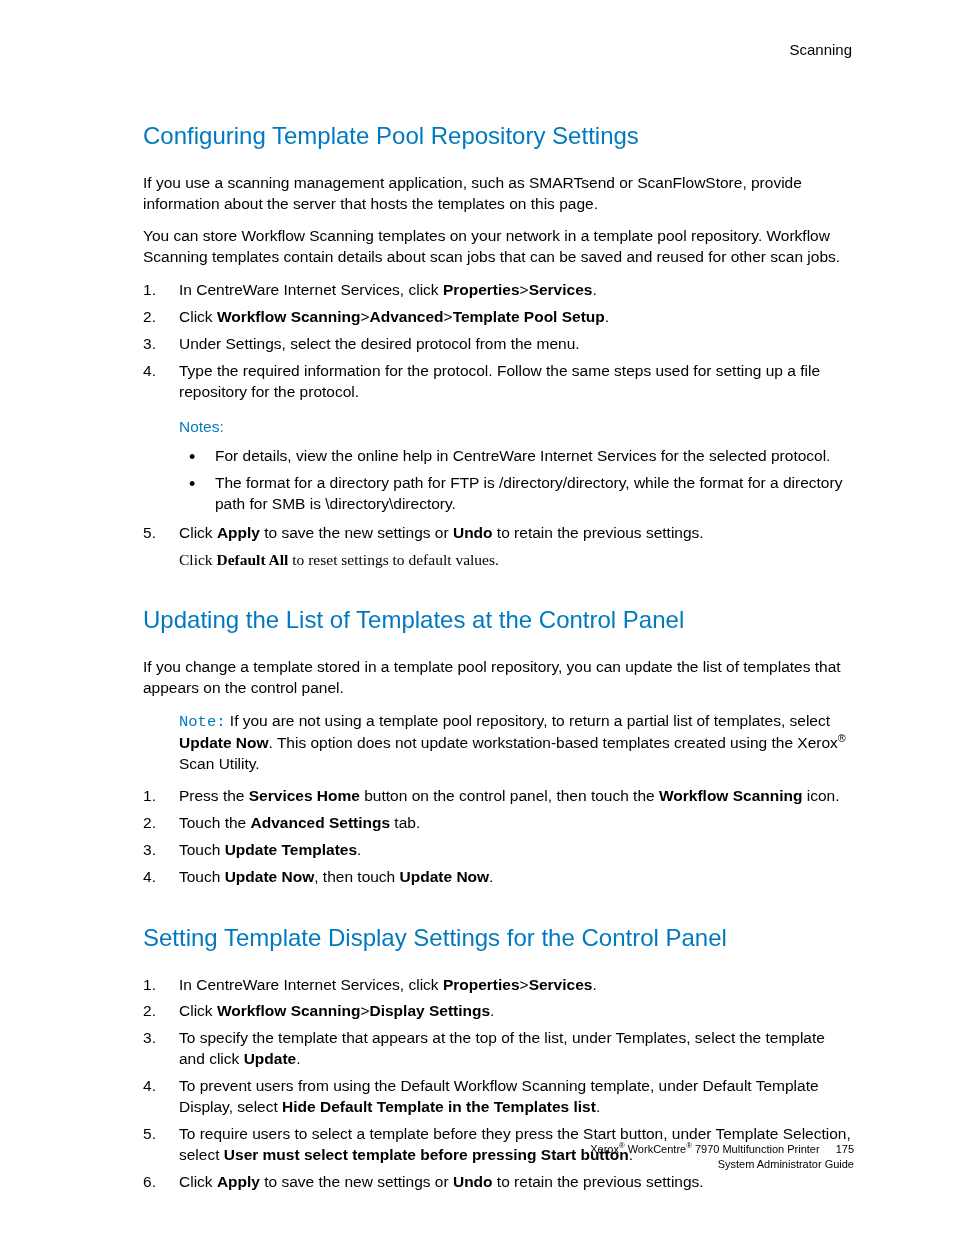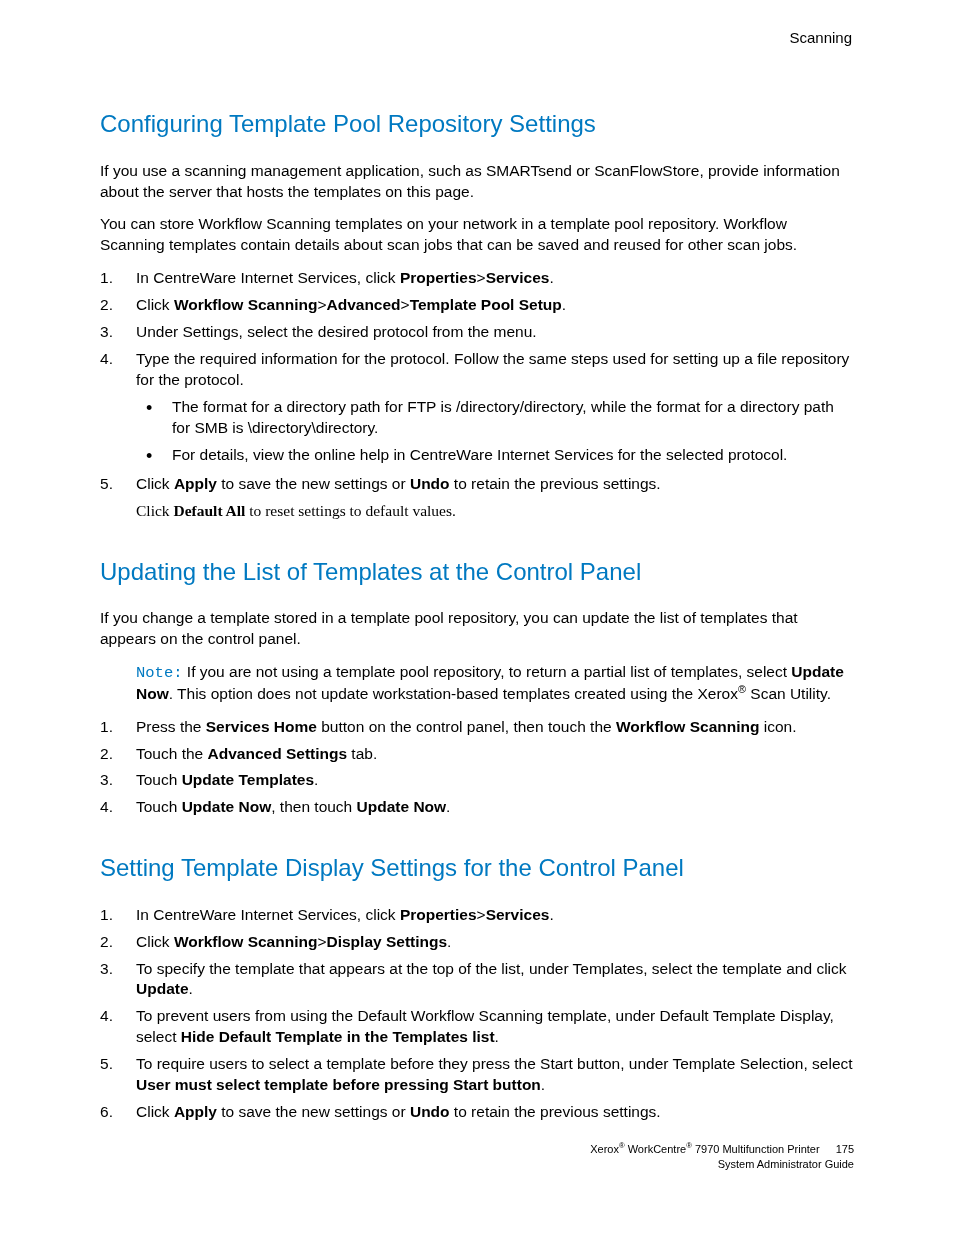--- a/index.html
+++ b/index.html
@@ -7,21 +7,22 @@
       width: 954px;
       height: 1235px;
       background: #fff;
       font-family: Arial, Helvetica, sans-serif;
       font-size: 15.5px;
       line-height: 1.35;
       color: #000;
       position: relative;
     }
     .page {
-      padding: 28px 100px 0 100px;
+      padding: 40px 100px 0 100px;
+      margin-left: 43px;
     }
     .top-right {
       text-align: right;
       font-size: 15px;
       padding-right: 2px;
       margin-bottom: 60px;
     }
     h2 {
       color: #0079c1;
       font-weight: 400;
@@ -108,23 +109,24 @@
     <li>
       <span>In CentreWare Internet Services, click </span><b>Properties</b><span>&gt;</span><b>Services</b><span>.</span>
     </li>
     <li>
       <span>Click </span><b>Workflow Scanning</b><span>&gt;</span><b>Advanced</b><span>&gt;</span><b>Template Pool Setup</b><span>.</span>
     </li>
     <li>Under Settings, select the desired protocol from the menu.</li>
     <li>Type the required information for the protocol. Follow the same steps used for setting up a file repository for the protocol.</li>
   </ol>
 
+  <div class="notes-label">Notes:</div>
   <ul class="notes">
+    <li>For details, view the online help in CentreWare Internet Services for the selected protocol.</li>
     <li>The format for a directory path for FTP is /directory/directory, while the format for a directory path for SMB is \directory\directory.</li>
-    <li>For details, view the online help in CentreWare Internet Services for the selected protocol.</li>
   </ul>
 
   <ol class="main" start="5" style="counter-reset: item 4;">
     <li>
       <span>Click </span><b>Apply</b><span> to save the new settings or </span><b>Undo</b><span> to retain the previous settings.</span>
       <div style="margin-top:6px;font-family:Liberation Serif, serif;">
         <span>Click </span><b>Default All</b><span> to reset settings to default values.</span>
       </div>
     </li>
   </ol>

